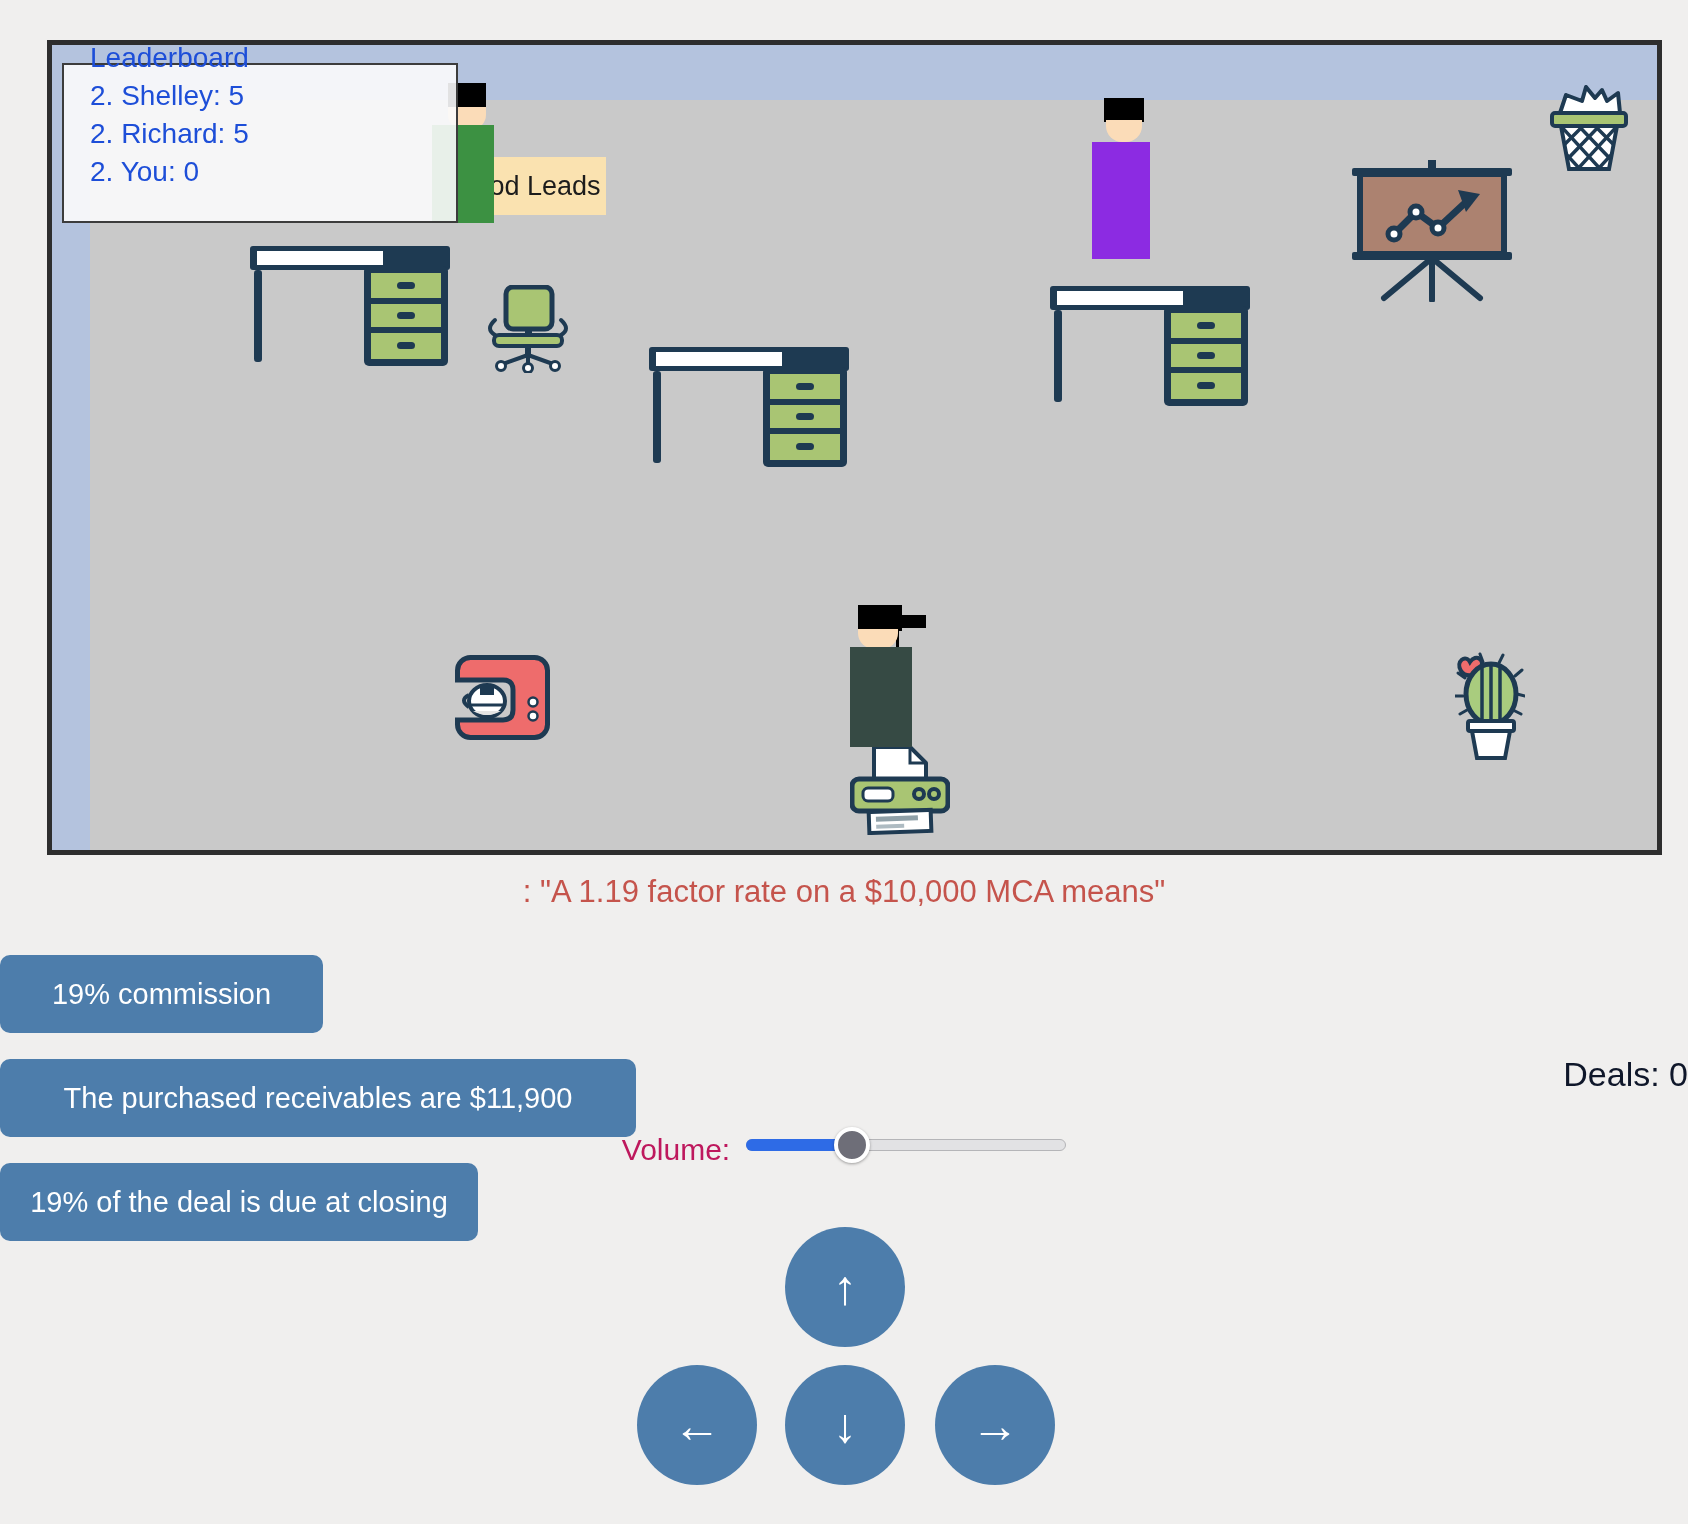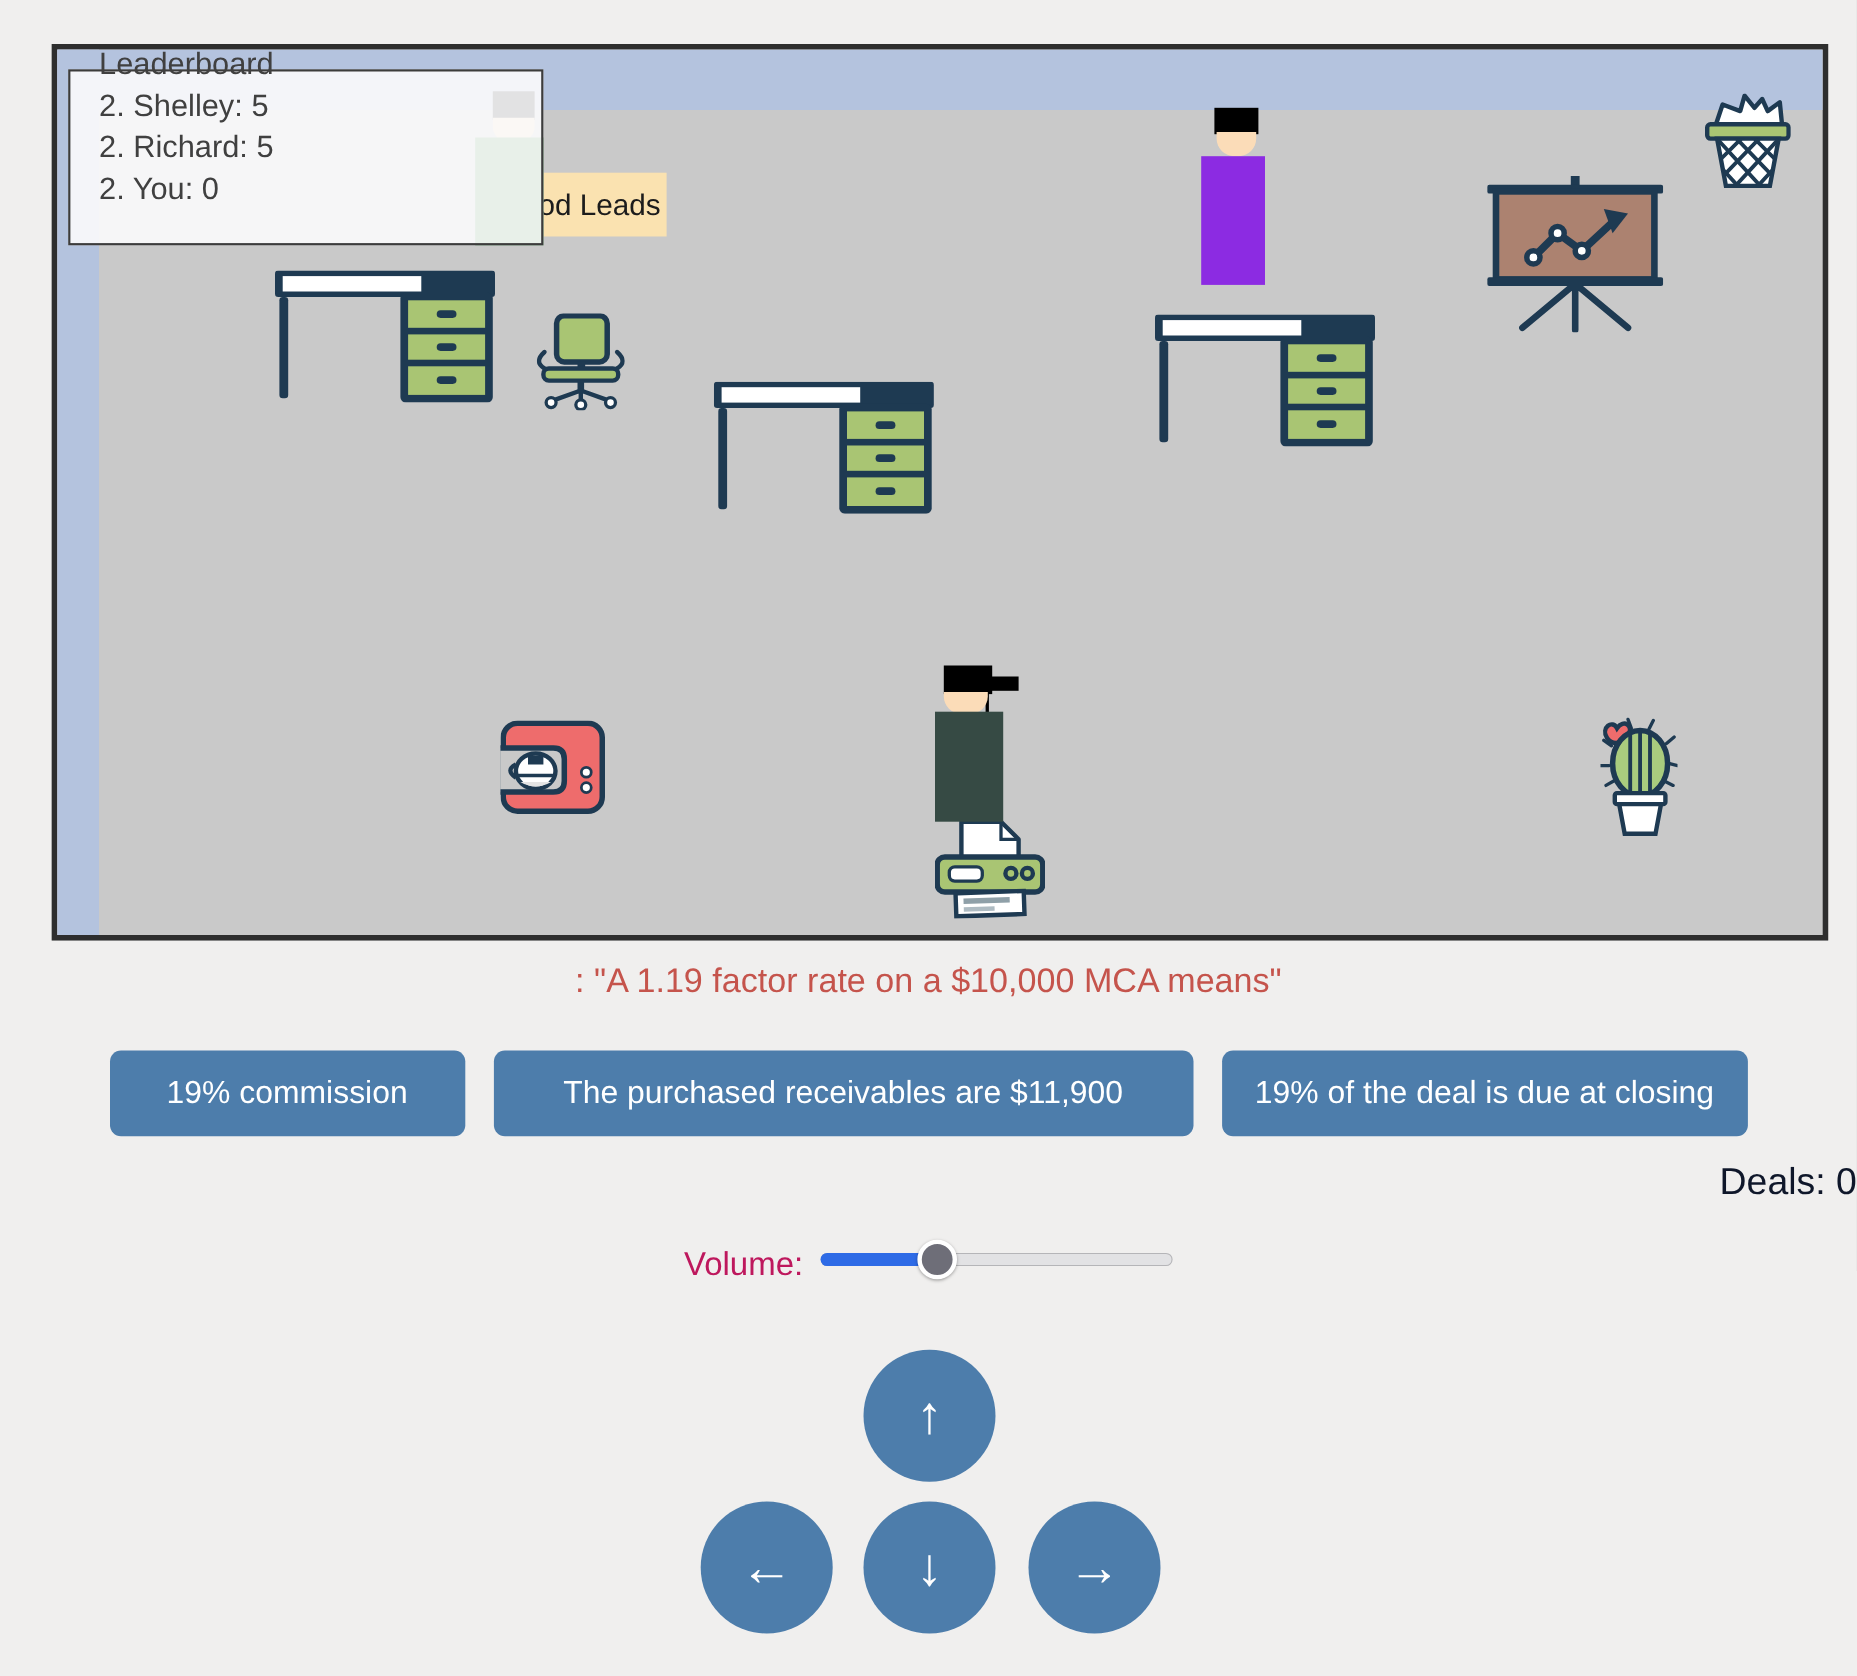--- a/index.html
+++ b/index.html
@@ -18,25 +18,25 @@
     width:1615px; height:815px;
     border:5px solid #2e2e2e;
     background:#c9c9c9;
     overflow:hidden;
   }
   .wall-top  { position:absolute; left:0; top:0; width:100%; height:55px; background:#b4c3de; }
   .wall-left { position:absolute; left:0; top:0; width:38px; height:100%; background:#b4c3de; }
 
   
   .leaderboard {
-    position:absolute; left:10px; top:18px; width:432px; height:160px;
+    position:absolute; left:10px; top:18px; width:396px; height:160px;
     background:rgba(251,251,252,0.90);
     border:2px solid #3c3c3c;
     padding:12px 0 0 26px;
-    font-size:28px; line-height:38px; color:#404040;
+    font-size:28px; line-height:38px; color:#1d4ed8;
     z-index:30;
   }
 
   
   .char { position:absolute; z-index:20; }
   .char .hair { position:absolute; background:#000; }
   .char .head { position:absolute; background:#fbdcb8; }
   .char .body { position:absolute; }
 
   
@@ -49,21 +49,21 @@
 
   .furn { position:absolute; z-index:5; }
 
   
   .prompt {
     position:absolute; left:0; top:874px; width:100%;
     text-align:center; font-size:31px; color:#c5544c;
   }
   .answers {
     position:absolute; left:0; top:955px; width:100%;
-    display:flex; justify-content:center; gap:26px;
+    display:flex; justify-content:center; gap:26px;flex-direction:column;
   }
   .answer-btn {
     height:78px; border:none; border-radius:10px;
     background:#4d7dab; color:#fff; font-size:29px;
     font-family:"Liberation Sans", sans-serif;
     display:flex; align-items:center; justify-content:center;
     cursor:pointer;
   }
   .answer-btn.b1 { width:323px; }
   .answer-btn.b2 { width:636px; }

